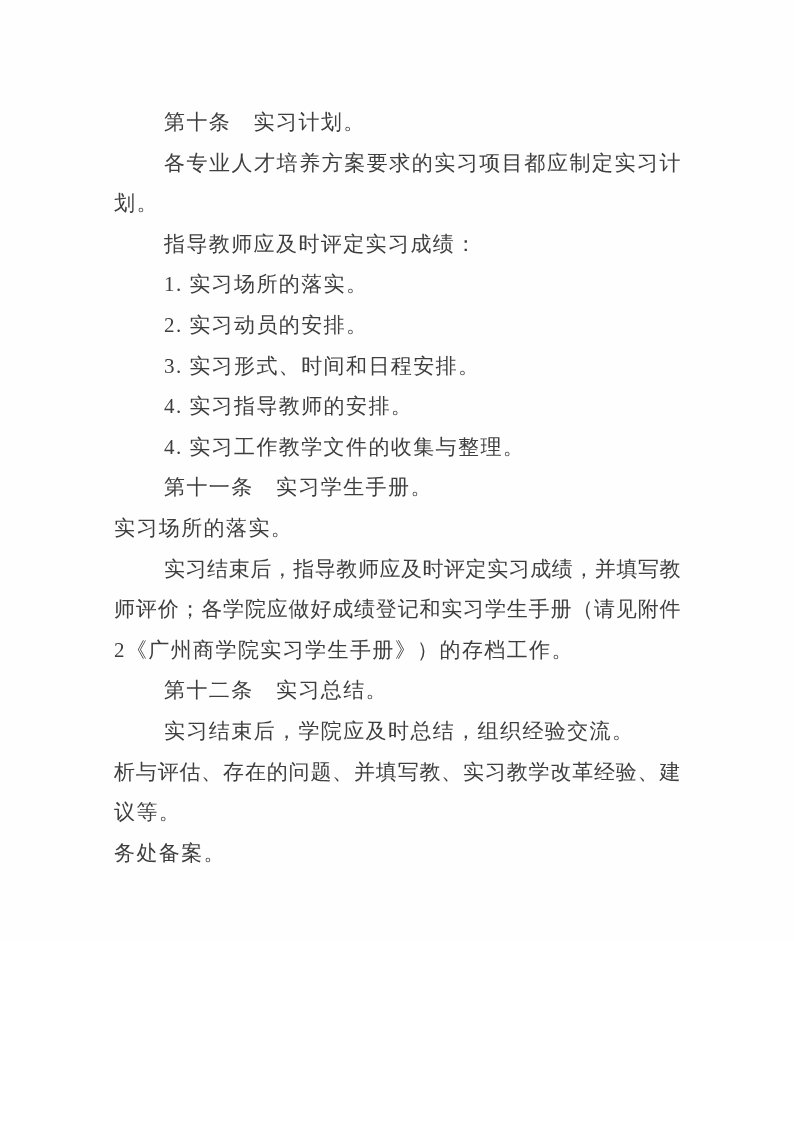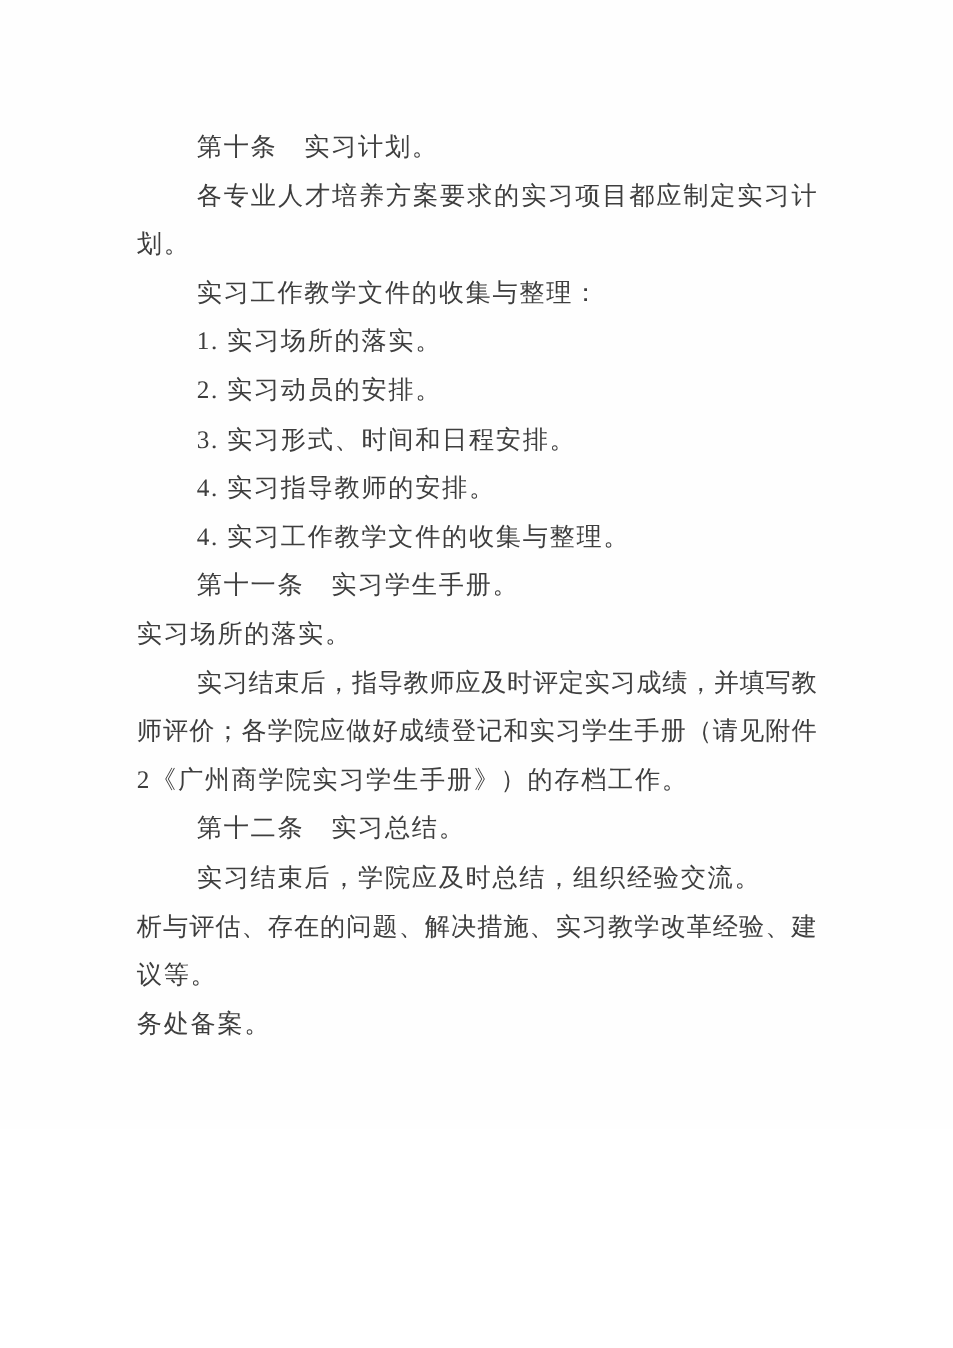--- a/index.html
+++ b/index.html
@@ -41,21 +41,21 @@
   <p class="para">
     <span class="line ind">第十条　实习计划。</span>
   </p>
 
   <p class="para">
     <span class="line ind j">各专业人才培养方案要求的实习项目都应制定实习计</span>
     <span class="line">划。</span>
   </p>
 
   <p class="para">
-    <span class="line ind">实习工作教学文件的收集与整理：</span>
+    <span class="line ind">指导教师应及时评定实习成绩：</span>
   </p>
 
   <p class="para">
     <span class="line ind">1. 实习场所的落实。</span>
   </p>
 
   <p class="para">
     <span class="line ind">2. 实习动员的安排。</span>
   </p>
 
@@ -87,21 +87,21 @@
 
   <p class="para">
     <span class="line ind">第十二条　实习总结。</span>
   </p>
 
   <p class="para">
     <span class="line ind">实习结束后，学院应及时总结，组织经验交流。</span>
   </p>
 
   <p class="para">
-    <span class="line j">析与评估、存在的问题、解决措施、实习教学改革经验、建</span>
+    <span class="line j">析与评估、存在的问题、并填写教、实习教学改革经验、建</span>
     <span class="line">议等。</span>
   </p>
 
   <p class="para">
     <span class="line">务处备案。</span>
   </p>
 
 </div>
 
 </body></html>

